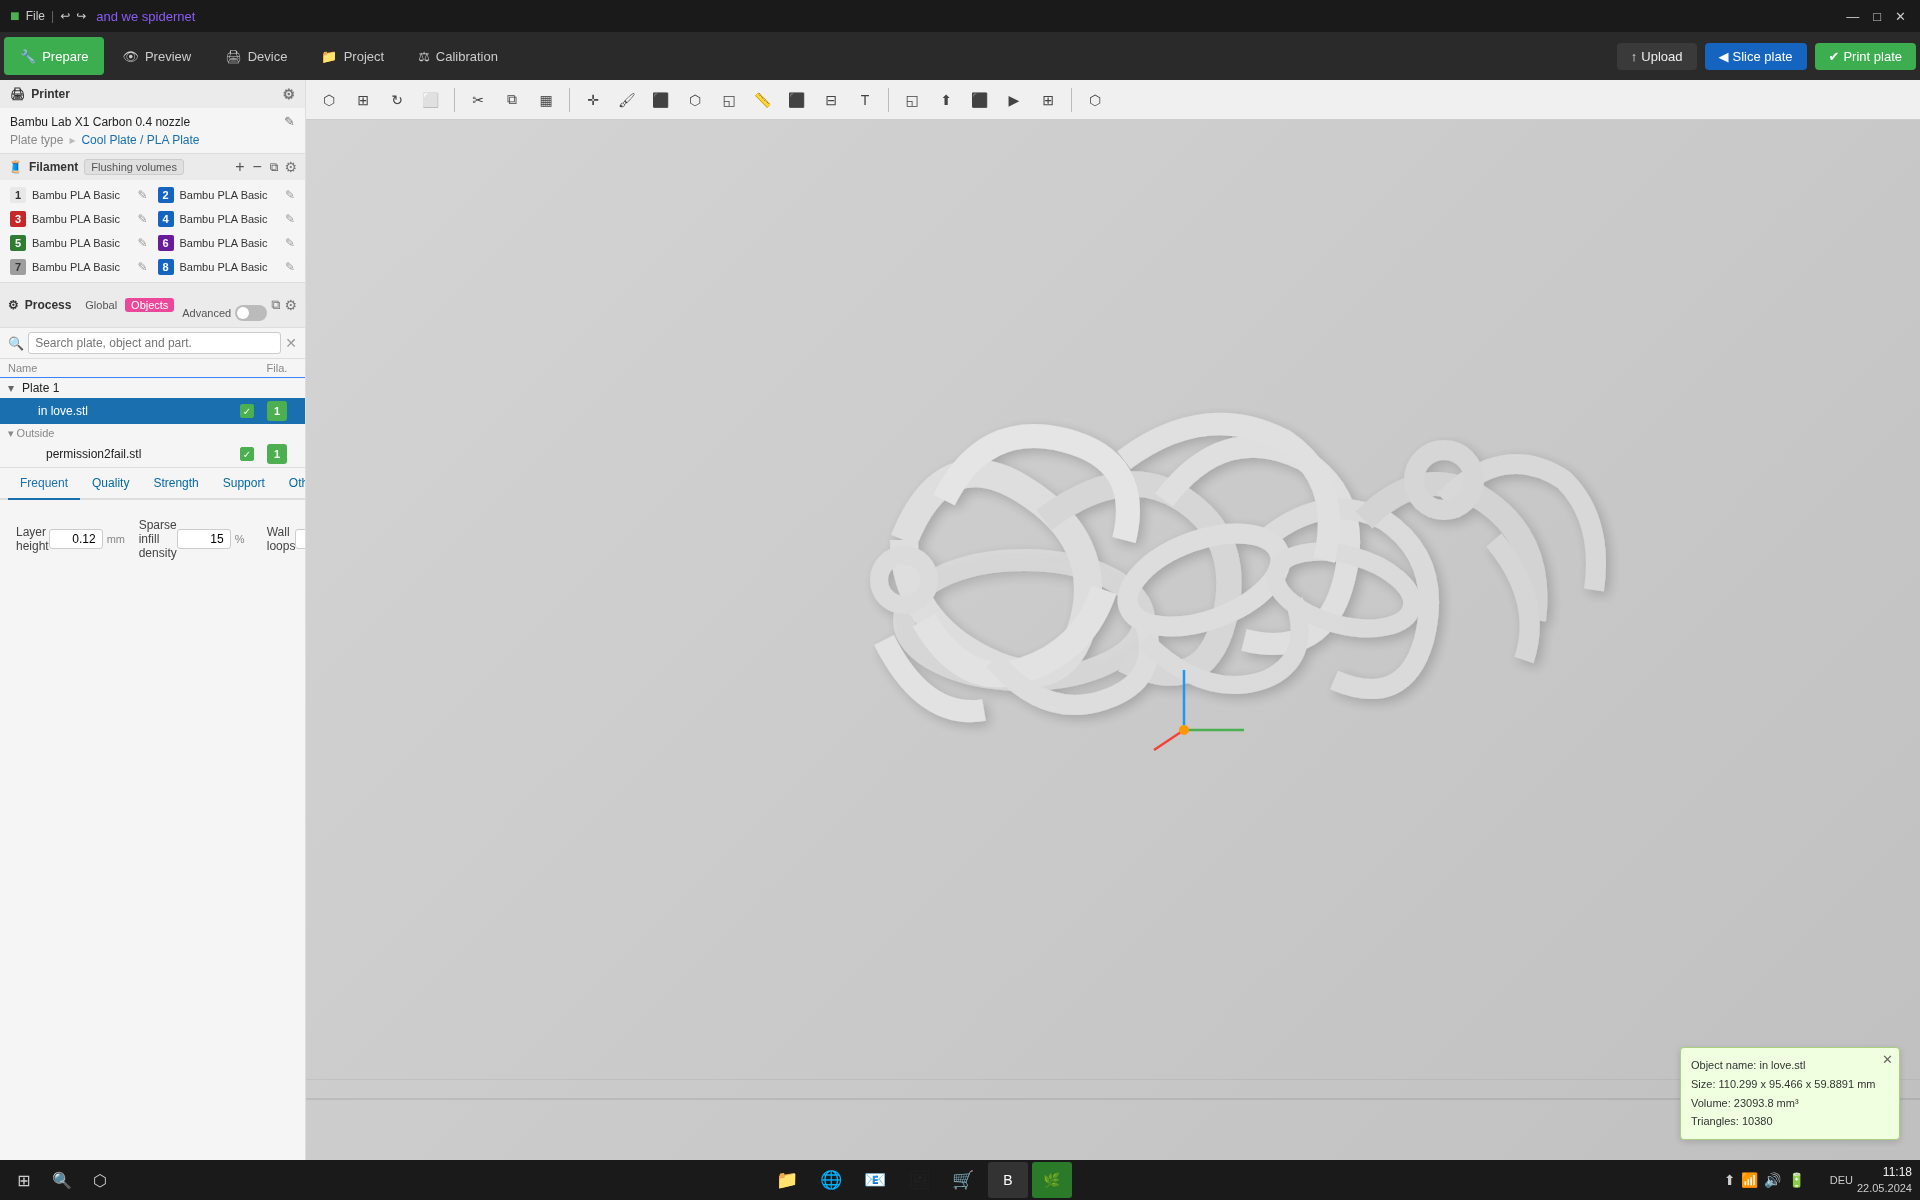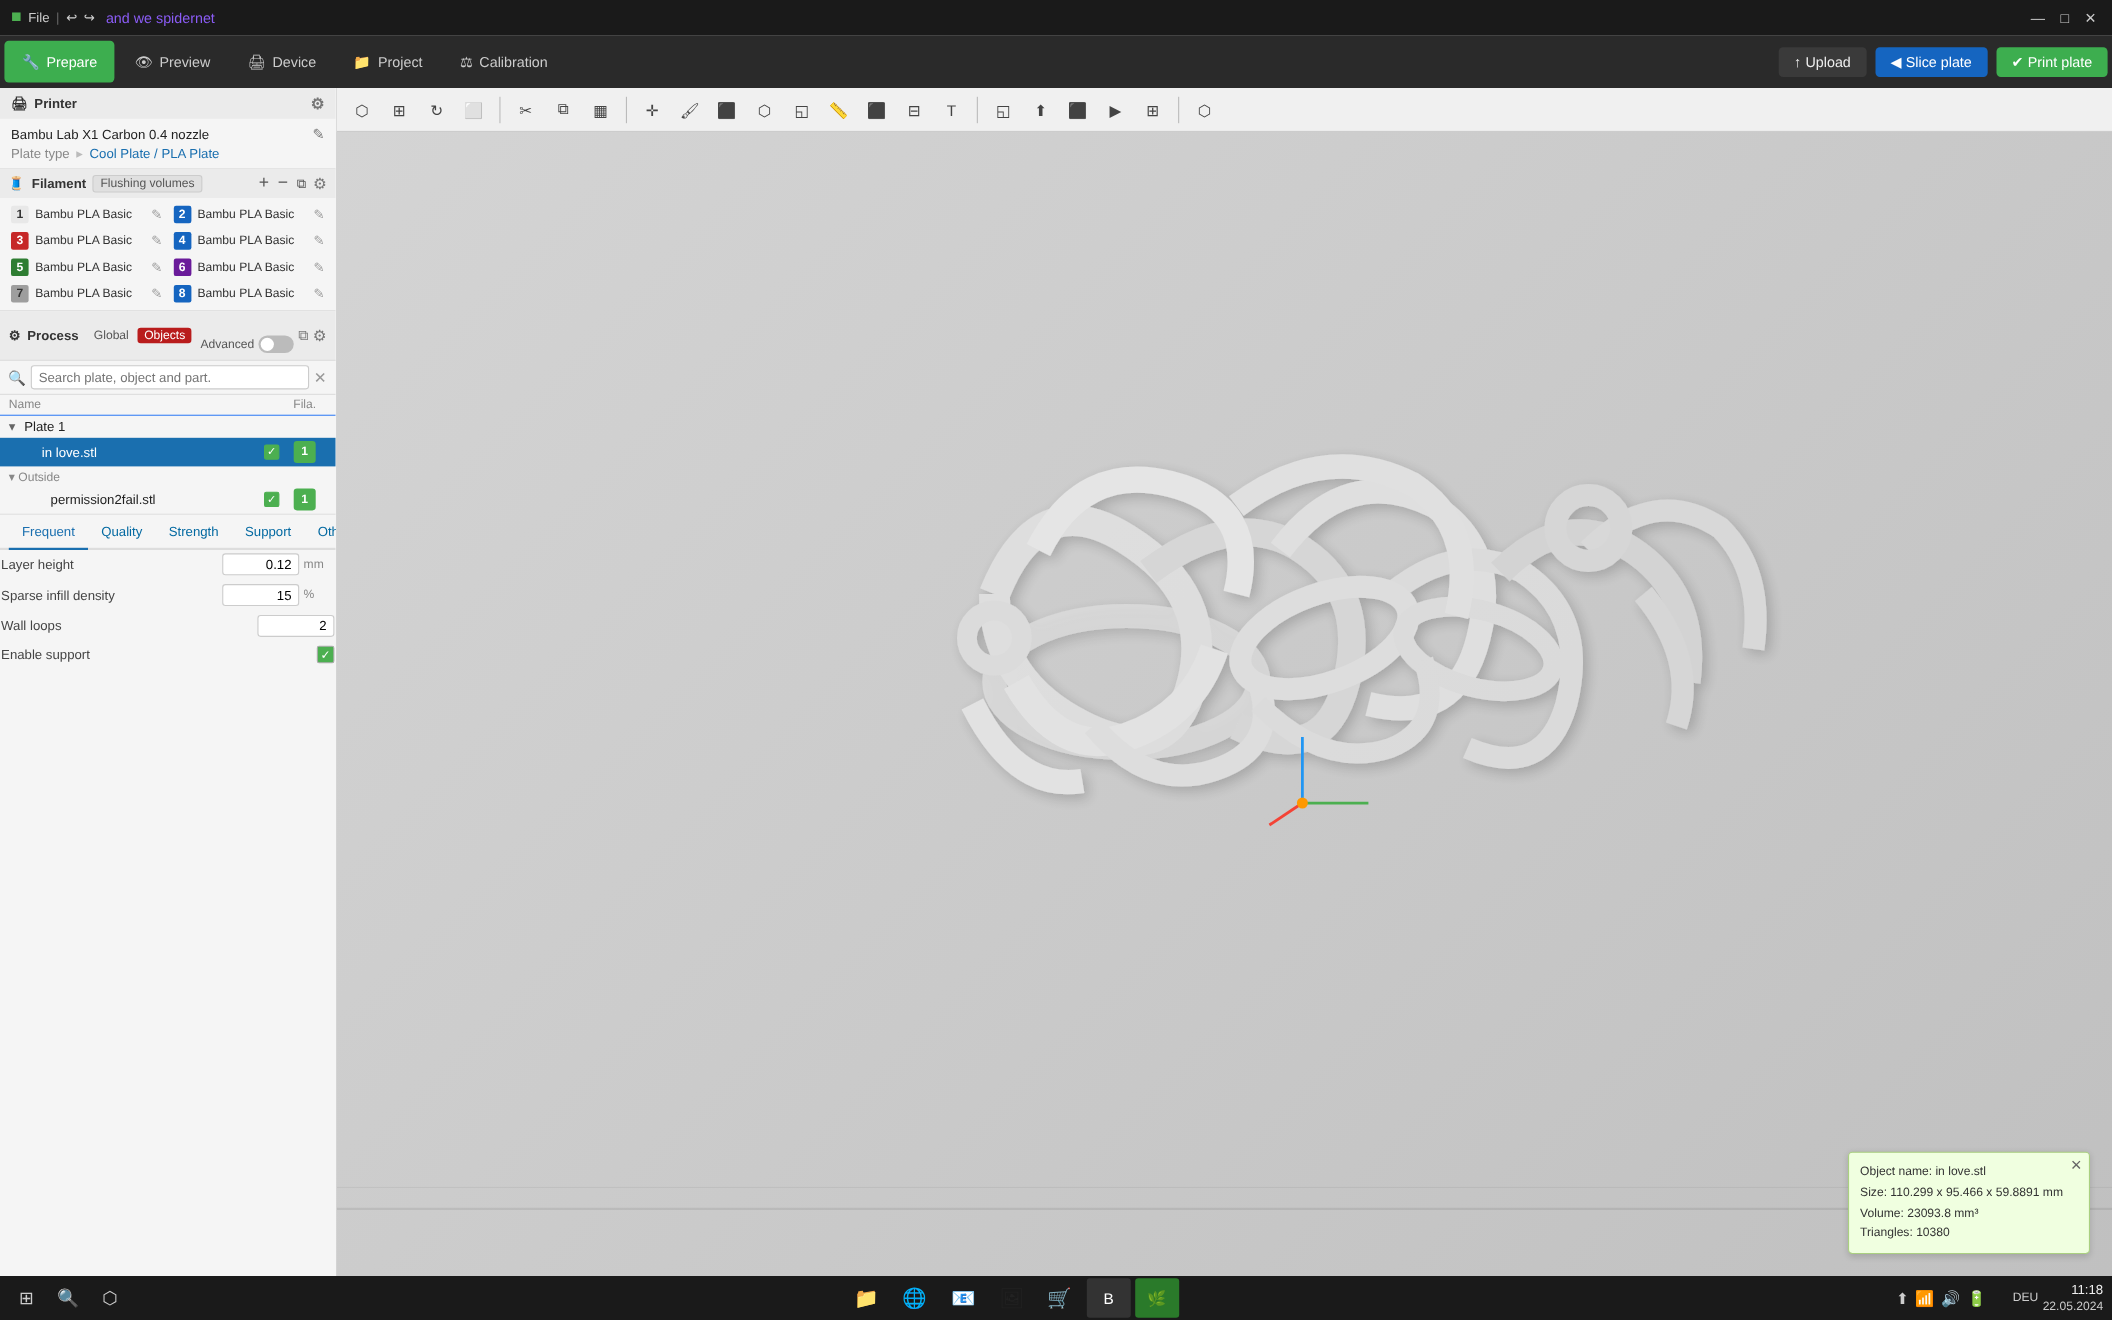--- a/index.html
+++ b/index.html
@@ -57,21 +57,21 @@
     .filament-item { display: flex; align-items: center; gap: 6px; padding: 3px 4px; font-size: 12px; border-radius: 3px; }
     .fil-num { width: 16px; height: 16px; border-radius: 2px; display: flex; align-items: center; justify-content: center; font-size: 11px; font-weight: bold; color: white; flex-shrink: 0; }
     .fil-name { font-size: 11px; color: #333; flex: 1; overflow: hidden; text-overflow: ellipsis; white-space: nowrap; }
     .fil-edit { color: #999; font-size: 12px; cursor: pointer; }
 
     
     .process-header { display: flex; align-items: center; justify-content: space-between; padding: 6px 8px; background: #ebebeb; border-bottom: 1px solid #ddd; }
     .process-header-left { display: flex; align-items: center; gap: 6px; font-size: 12px; font-weight: 600; color: #333; }
     .process-tabs { display: flex; align-items: center; gap: 2px; }
     .ptab { font-size: 11px; padding: 1px 6px; border-radius: 3px; cursor: pointer; color: #555; }
-    .ptab.active { background: #b91c1c; color: white; }
+    .ptab.active { background: #ec4899; color: white; }
     .process-right { display: flex; align-items: center; gap: 4px; }
     .advanced-row { display: flex; align-items: center; gap: 4px; font-size: 11px; color: #555; margin-top: 16px; }
 
     
     .toggle { position: relative; display: inline-block; width: 32px; height: 16px; }
     .toggle input { opacity: 0; width: 0; height: 0; }
     .toggle-slider { position: absolute; top: 0; left: 0; right: 0; bottom: 0; background: #bbb; border-radius: 16px; cursor: pointer; }
     .toggle-slider:before { content: ''; position: absolute; height: 12px; width: 12px; left: 2px; bottom: 2px; background: white; border-radius: 50%; transition: 0.2s; }
 
     
@@ -96,25 +96,25 @@
     .fila-badge { width: 20px; height: 20px; background: #4caf50; border-radius: 3px; display: flex; align-items: center; justify-content: center; font-size: 11px; color: white; font-weight: bold; }
 
     .tree-section-label { padding: 3px 8px 1px 8px; font-size: 11px; color: #888; font-weight: 500; }
 
     
     .tab-bar { display: flex; border-bottom: 2px solid #ddd; padding: 0 8px; background: #f5f5f5; }
     .tab { padding: 8px 12px; font-size: 12px; cursor: pointer; color: #0369a1; border-bottom: 2px solid transparent; margin-bottom: -2px; }
     .tab.active { color: #1a6faf; border-bottom-color: #1a6faf; font-weight: 500; }
 
     
-    .prop-grid { padding: 1px; display: flex; flex-direction: column; gap: 4px; }
+    .prop-grid { padding: 16px; display: flex; flex-direction: row; gap: 4px; }
     .prop-row { display: flex; align-items: center; padding: 2px 0; }
     .prop-label { flex: 1; font-size: 12px; color: #444; }
     .prop-input-wrap { display: flex; align-items: center; gap: 4px; }
-    .prop-input { width: 70px; border: 1px solid #ccc; border-radius: 3px; padding: 2px 6px; font-size: 12px; text-align: right; background: white; }
+    .prop-input { width: 54px; border: 1px solid #ccc; border-radius: 3px; padding: 2px 6px; font-size: 12px; text-align: right; background: white; }
     .prop-unit { font-size: 11px; color: #888; width: 28px; }
     .prop-checkbox { width: 16px; height: 16px; border: 1px solid #aaa; border-radius: 2px; background: #4caf50; display: flex; align-items: center; justify-content: center; cursor: pointer; }
     .prop-checkbox::after { content: '✓'; font-size: 11px; color: white; }
 
     
     #viewport { flex: 1; position: relative; background: #c8c8c8; overflow: hidden; }
     .viewport-bg { width: 100%; height: 100%; background: linear-gradient(135deg, #d4d4d4 0%, #c0c0c0 100%); position: relative; }
 
     
     .info-card { position: absolute; bottom: 20px; right: 20px; background: #f0ffe0; border: 1px solid #aad080; border-radius: 4px; padding: 8px 10px; font-size: 11px; color: #333; min-width: 220px; box-shadow: 0 2px 6px rgba(0,0,0,0.15); }

